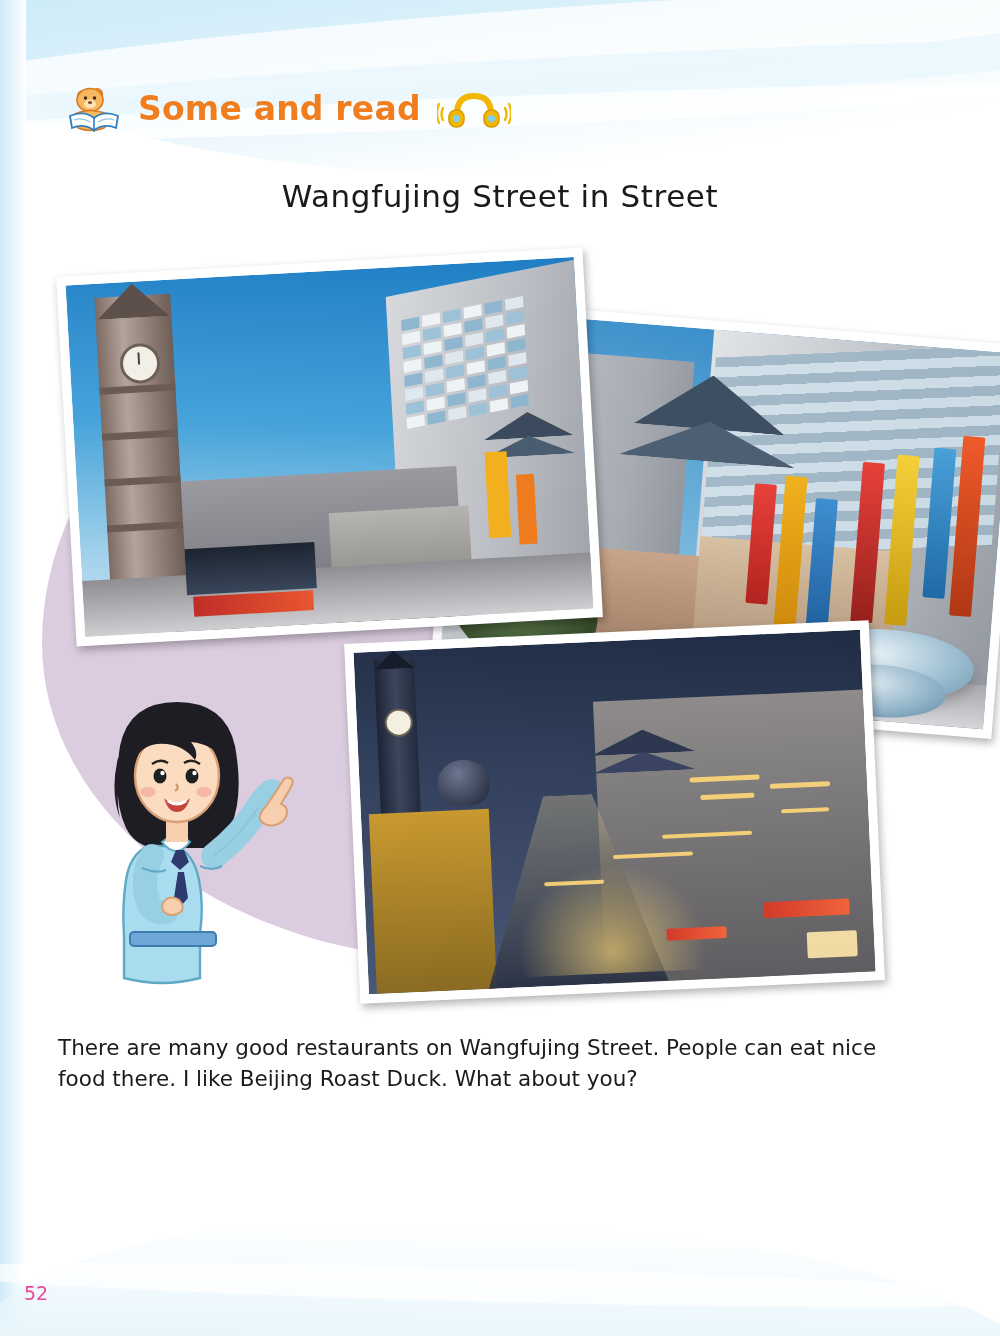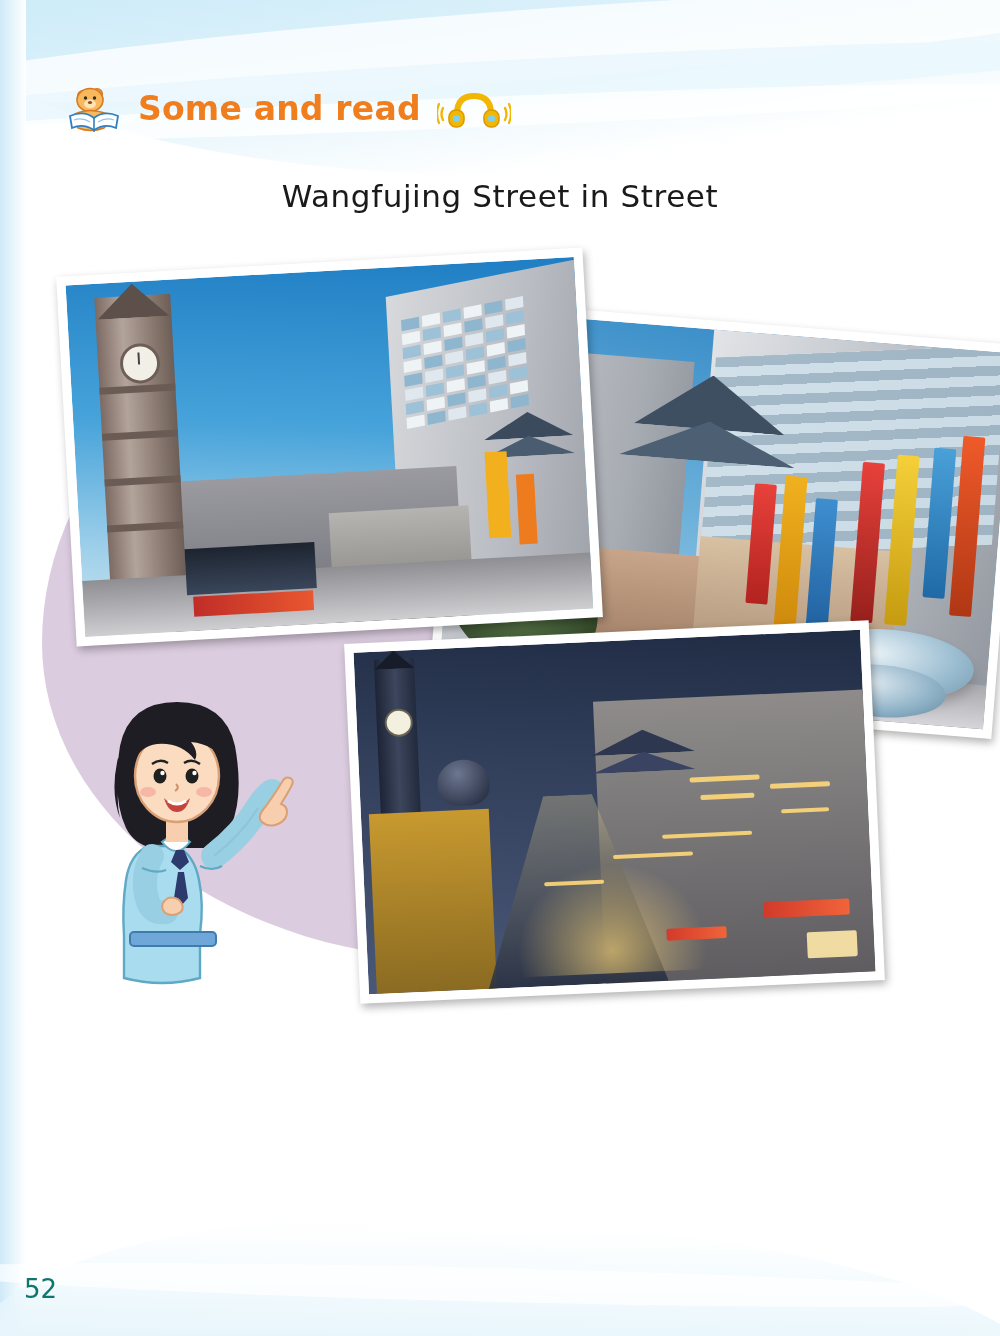--- a/index.html
+++ b/index.html
@@ -378,22 +378,22 @@
     line-height: 31px;
     color: #1b1b1b;
   }
   .body-text p { margin: 0 0 16px 0; }
 
   .page-number {
     position: absolute;
     left: 24px;
     bottom: 32px;
     font-family: "DejaVu Sans", sans-serif;
-    font-size: 26px;
-    color: #0f766e;
+    font-size: 19px;
+    color: #ec4899;
     font-weight: normal;
   }
 </style>
 </head>
 <body>
 
 <div class="page-bg">
   <div class="sky-band"></div>
   <div class="sky-swoosh-1"></div>
   <div class="sky-swoosh-2"></div>
@@ -619,15 +619,16 @@
     <ellipse cx="66" cy="132" rx="8" ry="5" fill="#f4a9a0" opacity=".75"></ellipse>
     <ellipse cx="122" cy="132" rx="8" ry="5" fill="#f4a9a0" opacity=".75"></ellipse>
 
     <path d="M94 124 q4 4 -1 7" fill="none" stroke="#cf8f68" stroke-width="2"></path>
     <path d="M82 138 q13 14 26 0 q-4 14 -13 14 q-9 0 -13 -14z" fill="#c6443c"></path>
     <path d="M86 141 q9 6 18 0" fill="none" stroke="#ffffff" stroke-width="3"></path>
   </svg>
 </div>
 
 <div class="body-text">
+  <p>There are many good restaurants on Wangfujing Street. People can eat nice food there. I like Beijing Roast Duck. What about you?</p>
 </div>
 
 <div class="page-number">52</div>
 
 </body></html>

